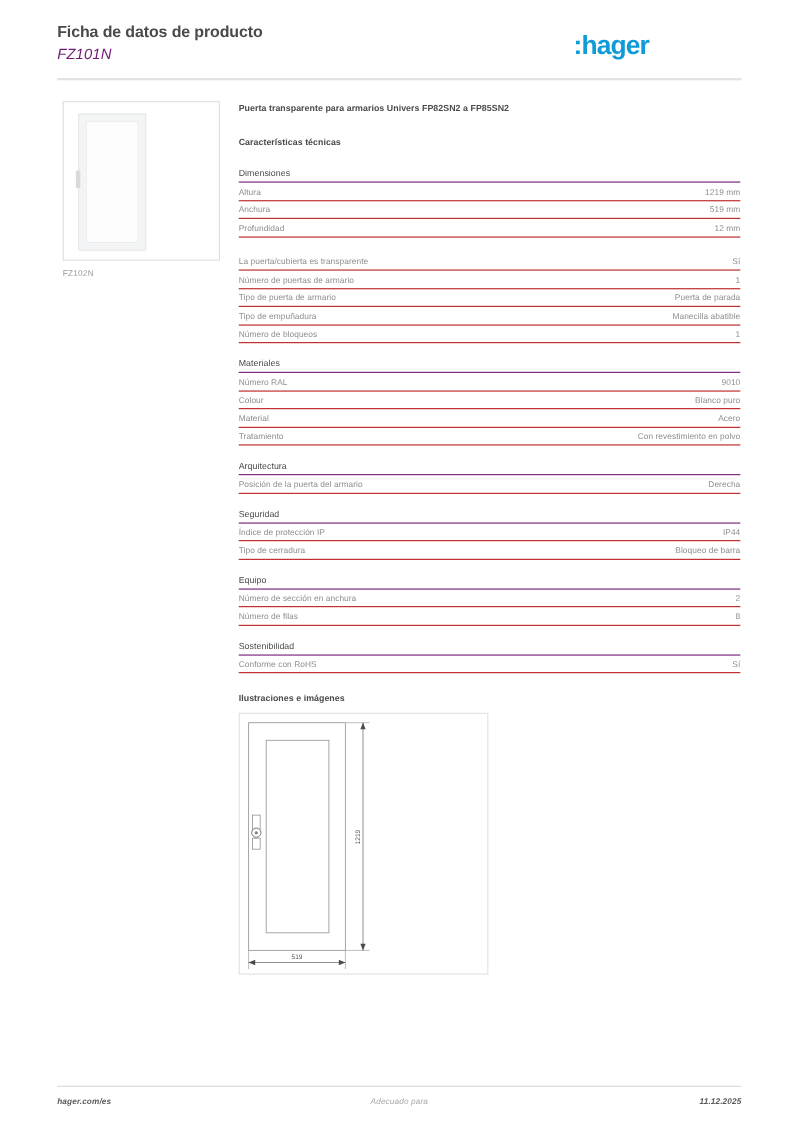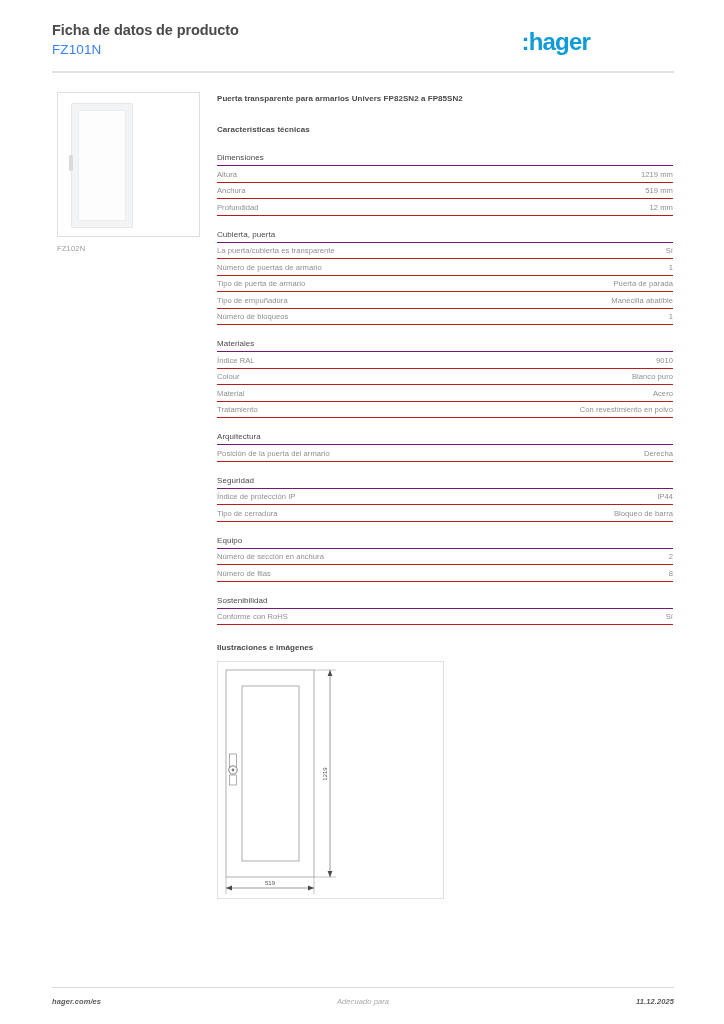--- a/index.html
+++ b/index.html
@@ -35,24 +35,25 @@
     font-size: 14.5px;
     font-weight: bold;
     color: #4a4a4a;
     letter-spacing: -0.1px;
     line-height: 17px;
     margin: 0;
   }
   .doc-subtitle {
     font-size: 13.5px;
     font-weight: normal;
-    color: #3b82f6;
+    color: #701a75;
     line-height: 17px;
     margin: 2px 0 0 0;
     letter-spacing: 0.1px;
+    font-style: italic;
   }
   .logo {
     position: absolute;
     right: 0;
     top: 8px;
     font-size: 24px;
     font-weight: bold;
     color: #0f9bd7;
     letter-spacing: -0.8px;
     line-height: 24px;
@@ -265,21 +266,20 @@
           <div class="spec-row">
             <span class="spec-label">Anchura</span>
             <span class="spec-value">519 mm</span>
           </div>
           <div class="spec-row">
             <span class="spec-label">Profundidad</span>
             <span class="spec-value">12 mm</span>
           </div>
         </div>
         <div class="section">
-          <div class="section-title">Cubierta, puerta</div>
           <div class="spec-row">
             <span class="spec-label">La puerta/cubierta es transparente</span>
             <span class="spec-value">Sí</span>
           </div>
           <div class="spec-row">
             <span class="spec-label">Número de puertas de armario</span>
             <span class="spec-value">1</span>
           </div>
           <div class="spec-row">
             <span class="spec-label">Tipo de puerta de armario</span>
@@ -290,21 +290,21 @@
             <span class="spec-value">Manecilla abatible</span>
           </div>
           <div class="spec-row">
             <span class="spec-label">Número de bloqueos</span>
             <span class="spec-value">1</span>
           </div>
         </div>
         <div class="section">
           <div class="section-title">Materiales</div>
           <div class="spec-row">
-            <span class="spec-label">Índice RAL</span>
+            <span class="spec-label">Número RAL</span>
             <span class="spec-value">9010</span>
           </div>
           <div class="spec-row">
             <span class="spec-label">Colour</span>
             <span class="spec-value">Blanco puro</span>
           </div>
           <div class="spec-row">
             <span class="spec-label">Material</span>
             <span class="spec-value">Acero</span>
           </div>

